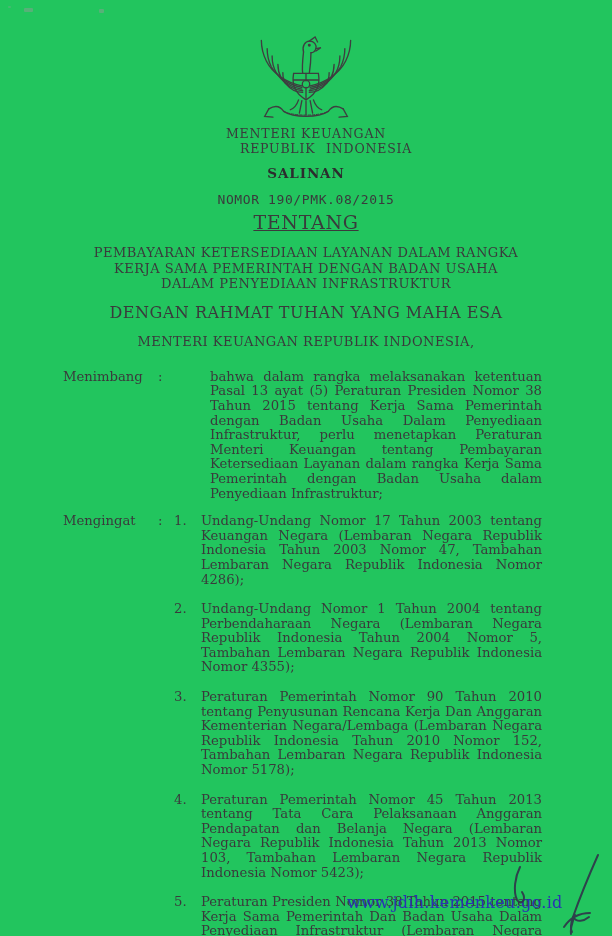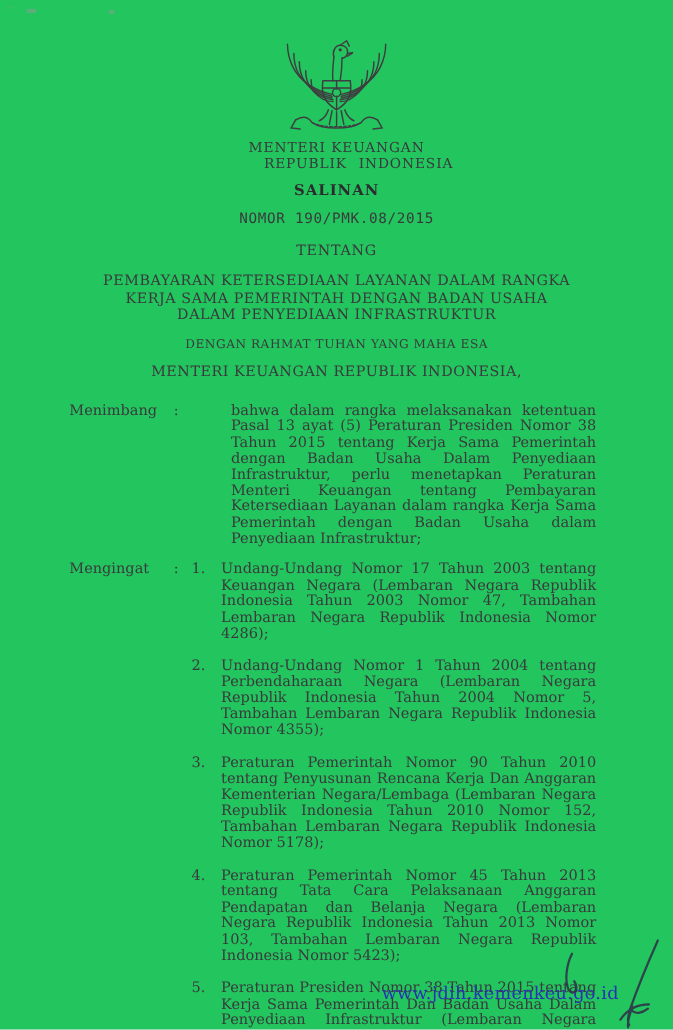--- a/index.html
+++ b/index.html
@@ -9,23 +9,23 @@
     font-family:"DejaVu Serif", serif; color:#3a3a3c;
   }
   
   .top { text-align:center; padding-top:36px; }
   .emblem { display:block; margin:0 auto; width:124px; height:88px; }
   .ministry1 { margin-top:2px; font-size:12.5px; letter-spacing:0.8px; }
   .ministry2 { font-size:12.5px; letter-spacing:0.8px; word-spacing:6px;padding-left:40px; }
   .salinan   { margin-top:9px; font-weight:bold; font-size:13.5px; letter-spacing:0.9px; color:#2c2c2e; }
   .reg       { margin-top:14px; font-size:13px; letter-spacing:0.5px; }
   .nomor     { margin-top:11px; font-family:"DejaVu Sans Mono", monospace; font-size:13px; letter-spacing:0.6px; }
-  .tentang   { margin-top:14px; font-size:13px; letter-spacing:0.7px; }
+  .tentang   { margin-top:4px; font-size:19px; letter-spacing:0.7px;text-decoration:underline; }
   .subject   { margin-top:12px; font-size:13px; letter-spacing:0.5px; line-height:15.6px; }
-  .grace     { margin-top:11px; font-size:11px; letter-spacing:0.5px; }
+  .grace     { margin-top:11px; font-size:16px; letter-spacing:0.5px; }
   .authority { margin-top:12px; font-size:13px; letter-spacing:0.5px; }
   
   .clauses { margin:21px 70px 0 63px; font-size:13.2px; }
   .clause  { display:grid; grid-template-columns:95px 16px 1fr; align-items:start; }
   .clause + .clause { margin-top:13px; }
   .clause-label, .clause-colon { line-height:14.6px; }
   .clause-content { text-align:justify; line-height:14.6px;margin-left:36px; }
   .ref-list { }
   .ref-item { display:flex; margin-bottom:15px; }
   .ref-item:last-child { margin-bottom:0; }

